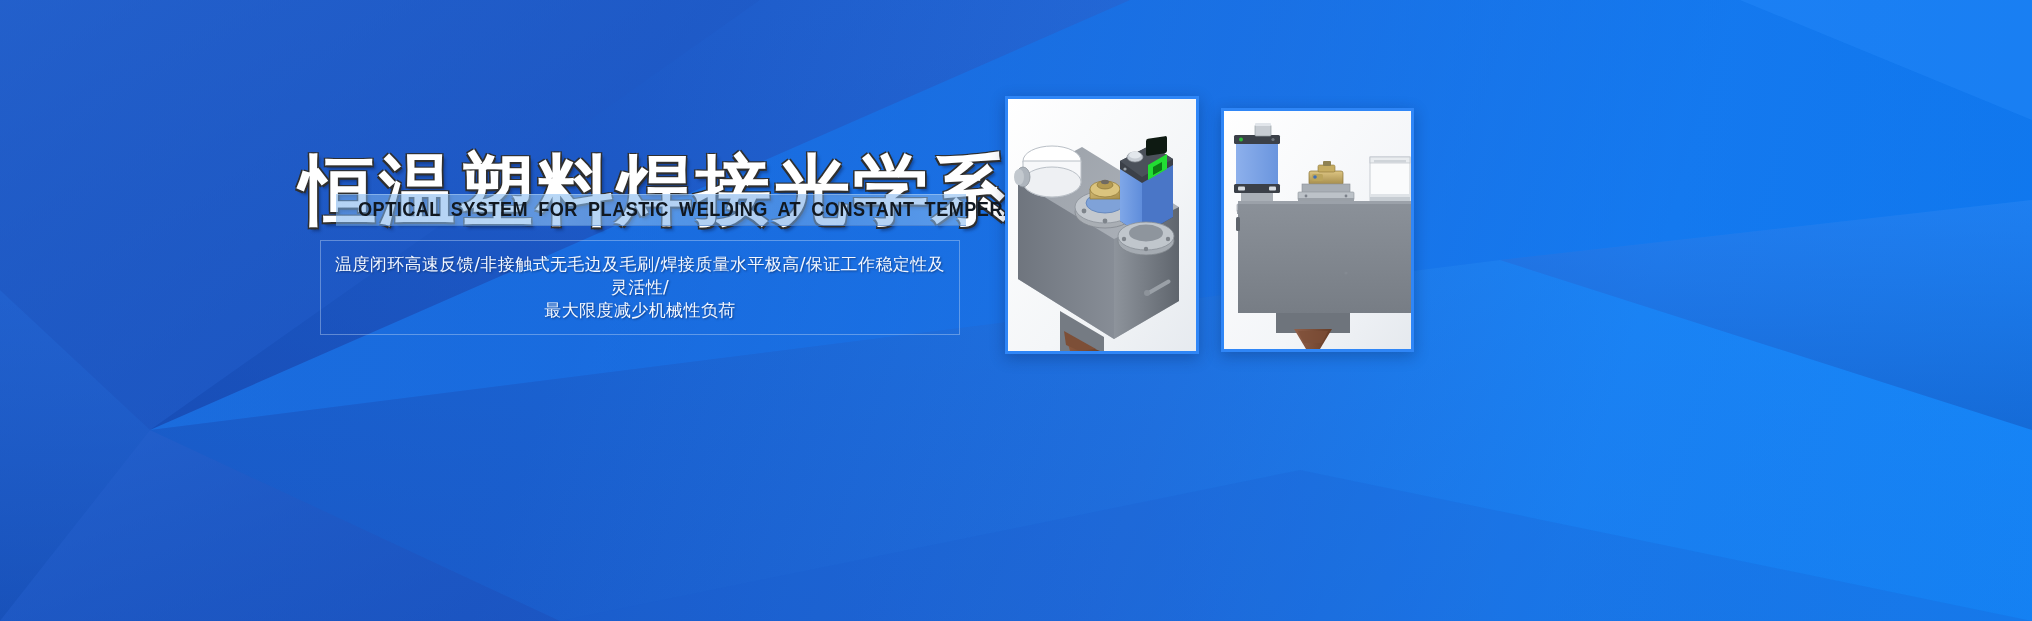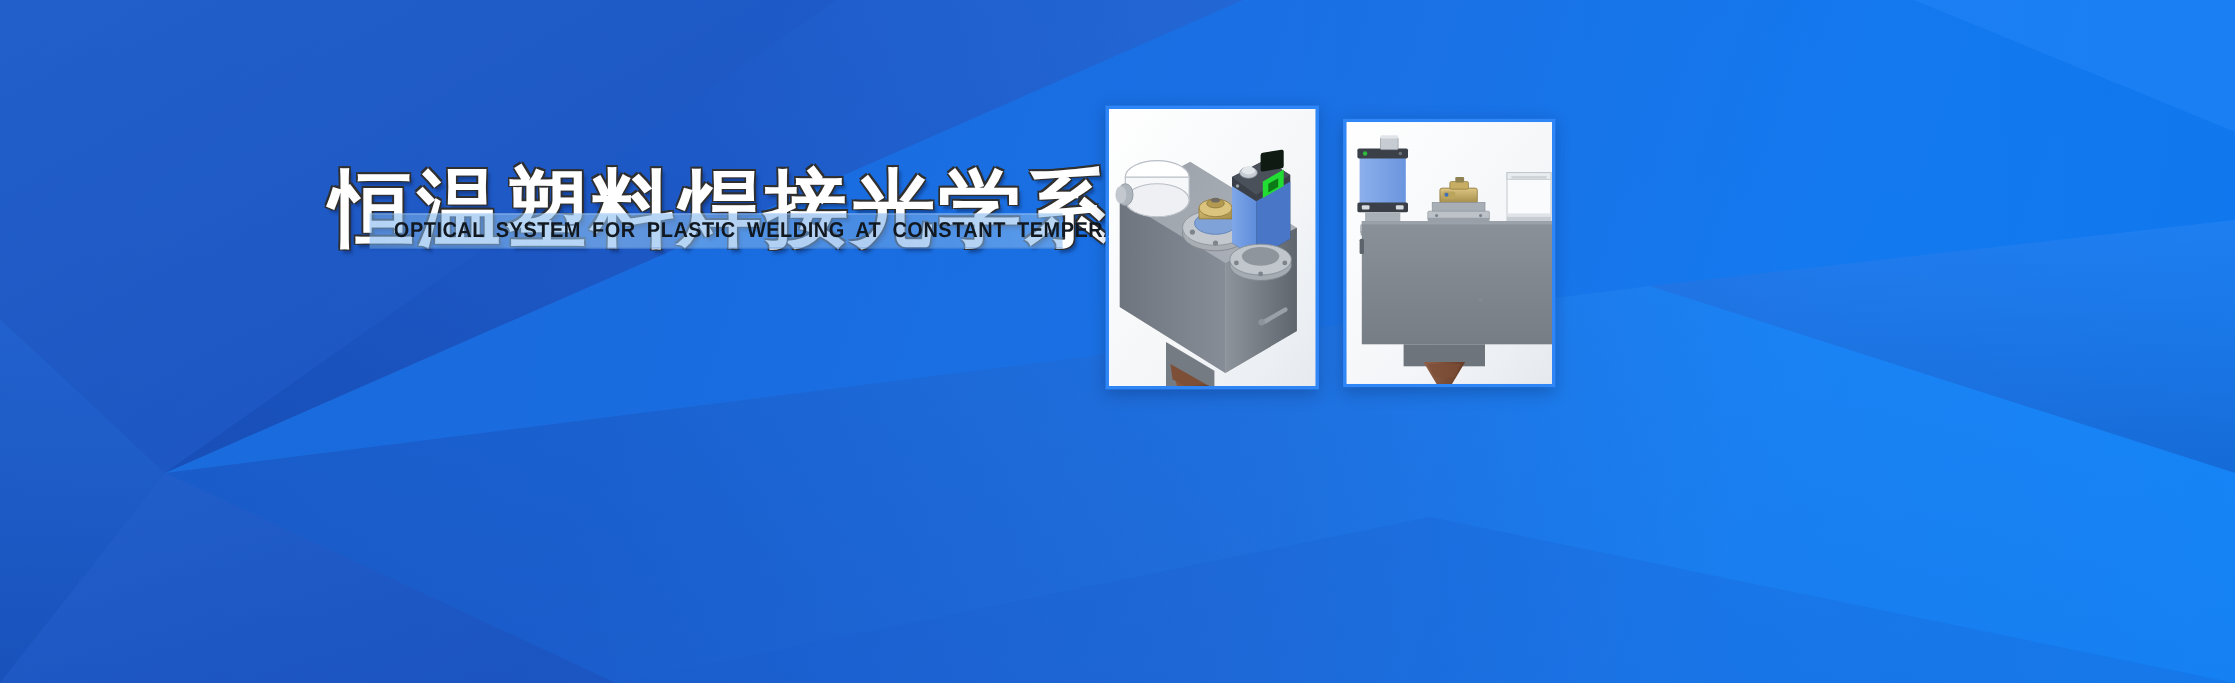--- a/index.html
+++ b/index.html
@@ -174,20 +174,24 @@
   </div>
 
   <div class="text-block">
 
     <div class="title-cn">恒温塑料焊接光学系统</div>
 
     <div class="en-band"></div>
 
     <div class="title-en">OPTICAL  SYSTEM  FOR  PLASTIC  WELDING   AT  CONSTANT  TEMPERATURE</div>
 
+    <div class="subtitle-box">
+      <div class="subtitle-line">温度闭环高速反馈/非接触式无毛边及毛刷/焊接质量水平极高/保证工作稳定性及灵活性/</div>
+      <div class="subtitle-line">最大限度减少机械性负荷</div>
+    </div>
   </div>
 
   <div class="cards">
 
     <div class="card card-1">
       <svg viewBox="0 0 188 252" preserveAspectRatio="xMidYMid meet">
         <defs>
           <linearGradient id="bgw1" x1="0" y1="0" x2="1" y2="1">
             <stop offset="0%" stop-color="#ffffff"></stop>
             <stop offset="60%" stop-color="#f4f6f8"></stop>

